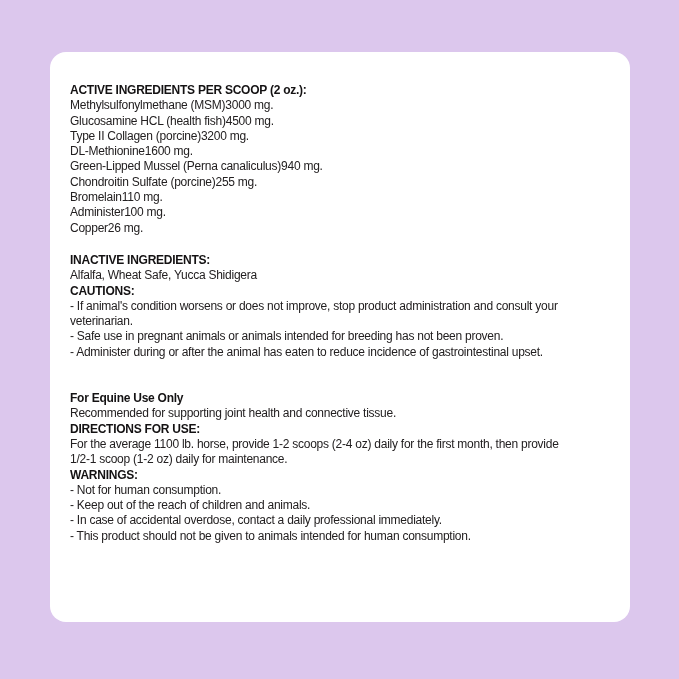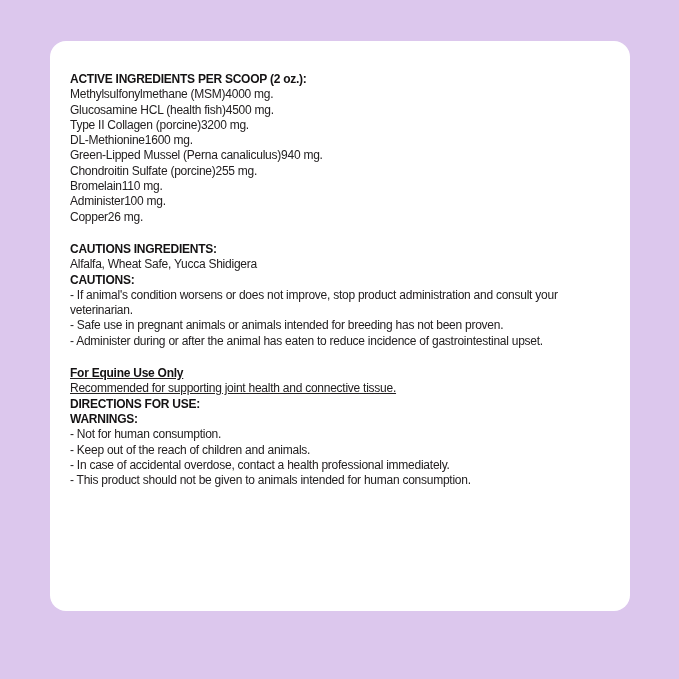--- a/index.html
+++ b/index.html
@@ -7,21 +7,21 @@
   body {
     background: #dcc7ed;
     font-family: "Liberation Sans", sans-serif;
     color: #232021;
     position: relative;
     overflow: hidden;
   }
   .label-card {
     position: absolute;
     left: 50px;
-    top: 41px;
+    top: 52px;
     width: 580px;
     height: 570px;
     background: #ffffff;
     border-radius: 16px;
     padding: 31px 24px 0 20px;
   }
   .label-card, .label-card * {
     font-size: 12px;
     line-height: 15.3px;
     letter-spacing: -0.25px;
@@ -33,35 +33,35 @@
   .ing-table { width: 342px; }
   .ing-row {
     display: flex;
     justify-content: flex-start;
   }
   .ing-name { text-align: left; }
   .ing-amount { text-align: right; white-space: nowrap; }
   .section { }
   .section.cautions { margin-top: 0; }
   .section.inactive { margin-top: 17px; }
-  .section.equine { margin-top: 17px; text-decoration: underline; }
+  .section.equine { margin-top: 31px; }
   .body-line { white-space: nowrap; }
   .body-text { max-width: 545px; }
 </style>
 </head>
 <body>
 
 <div class="label-card">
 
   <div class="section-block">
     <div class="section-heading">ACTIVE INGREDIENTS PER SCOOP (2 oz.):</div>
     <div class="ing-table">
       <div class="ing-row">
         <span class="ing-name">Methylsulfonylmethane (MSM)</span>
-        <span class="ing-amount">4000 mg.</span>
+        <span class="ing-amount">3000 mg.</span>
       </div>
       <div class="ing-row">
         <span class="ing-name">Glucosamine HCL (health fish)</span>
         <span class="ing-amount">4500 mg.</span>
       </div>
       <div class="ing-row">
         <span class="ing-name">Type II Collagen (porcine)</span>
         <span class="ing-amount">3200 mg.</span>
       </div>
       <div class="ing-row">
@@ -85,46 +85,50 @@
         <span class="ing-amount">100 mg.</span>
       </div>
       <div class="ing-row">
         <span class="ing-name">Copper</span>
         <span class="ing-amount">26 mg.</span>
       </div>
     </div>
   </div>
 
   <div class="section inactive">
-    <div class="section-heading">CAUTIONS INGREDIENTS:</div>
+    <div class="section-heading">INACTIVE INGREDIENTS:</div>
     <div class="body-line">Alfalfa, Wheat Safe, Yucca Shidigera</div>
   </div>
 
   <div class="section cautions">
     <div class="section-heading">CAUTIONS:</div>
     <div class="body-text">
       <div class="body-line">- If animal's condition worsens or does not improve, stop product administration and consult your</div>
       <div class="body-line">veterinarian.</div>
       <div class="body-line">- Safe use in pregnant animals or animals intended for breeding has not been proven.</div>
       <div class="body-line">- Administer during or after the animal has eaten to reduce incidence of gastrointestinal upset.</div>
     </div>
   </div>
 
   <div class="section equine">
     <div class="section-heading">For Equine Use Only</div>
     <div class="body-line">Recommended for supporting joint health and connective tissue.</div>
   </div>
 
   <div class="section">
     <div class="section-heading">DIRECTIONS FOR USE:</div>
+    <div class="body-text">
+      <div class="body-line">For the average 1100 lb. horse, provide 1-2 scoops (2-4 oz) daily for the first month, then provide</div>
+      <div class="body-line">1/2-1 scoop (1-2 oz) daily for maintenance.</div>
+    </div>
   </div>
 
   <div class="section">
     <div class="section-heading">WARNINGS:</div>
     <div class="body-text">
       <div class="body-line">- Not for human consumption.</div>
       <div class="body-line">- Keep out of the reach of children and animals.</div>
-      <div class="body-line">- In case of accidental overdose, contact a health professional immediately.</div>
+      <div class="body-line">- In case of accidental overdose, contact a daily professional immediately.</div>
       <div class="body-line">- This product should not be given to animals intended for human consumption.</div>
     </div>
   </div>
 
 </div>
 
 </body></html>

